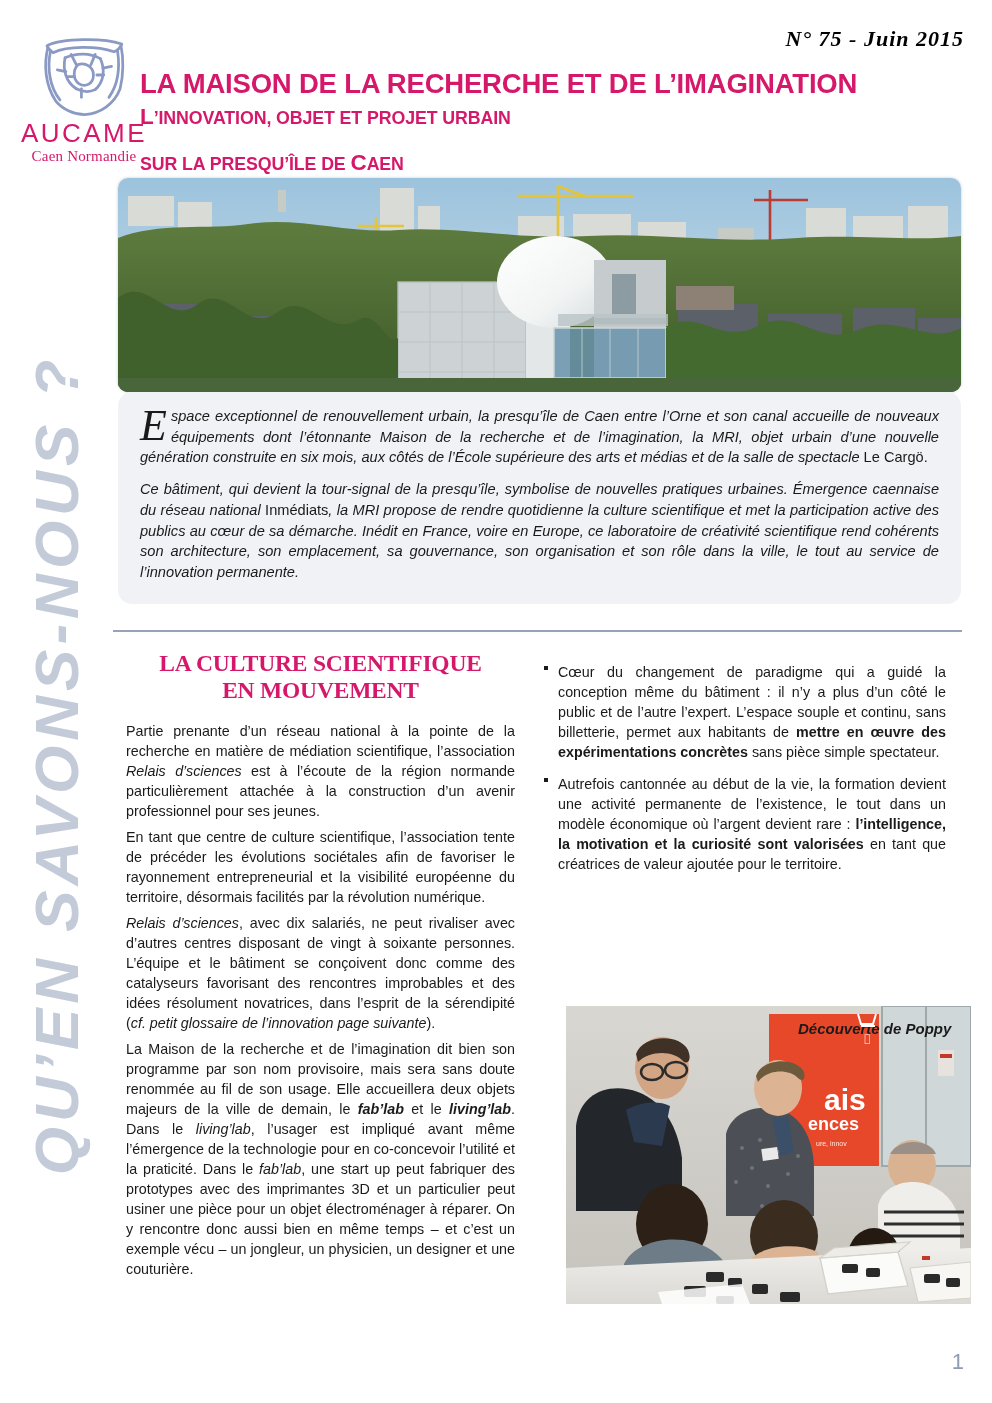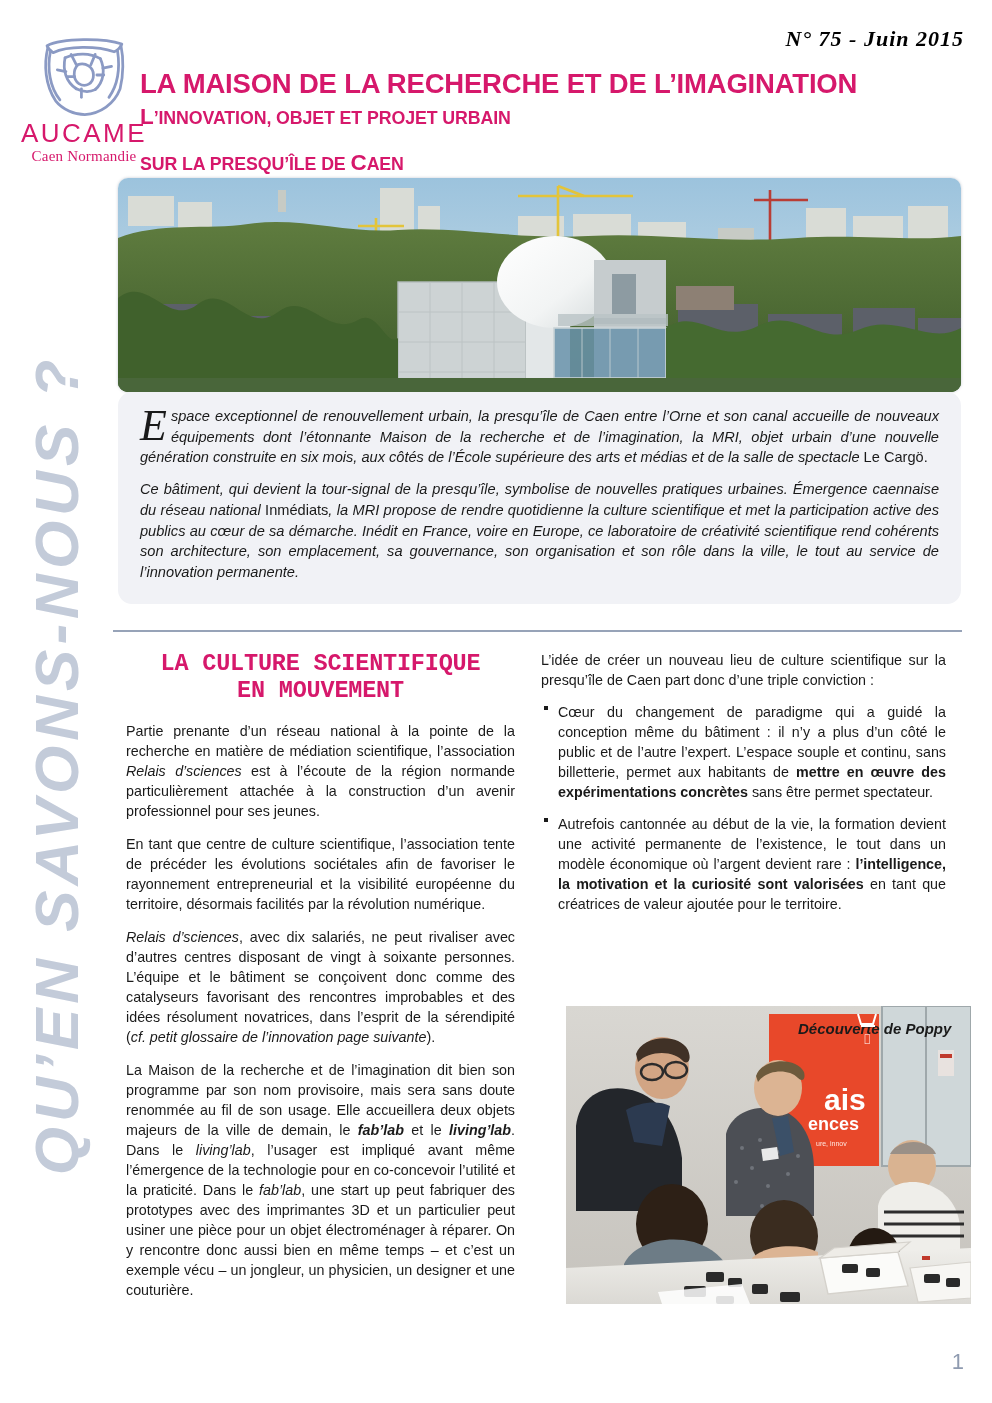--- a/index.html
+++ b/index.html
@@ -178,38 +178,38 @@
     width: 389px;
   }
   .col-right {
     position: absolute;
     left: 541px;
     top: 650px;
     width: 405px;
   }
 
   .sec-title {
-    font-family: Liberation Mono, monospace;
+    font-family: Liberation Serif, serif;
     font-weight: bold;
     font-size: 23.5px;
     color: #d6186b;
     text-align: center;
     line-height: 1.16;
     letter-spacing: -0.2px;
     margin-bottom: 16px;
   }
 
   .body-p {
     font-family: "Liberation Sans", sans-serif;
     font-size: 14.3px;
     line-height: 1.40;
     color: #1a1a1a;
     text-align: justify;
   }
-  .body-p + .body-p { margin-top: 13px; }
+  .body-p + .body-p { margin-top: 6px; }
 
   .bullets { margin-top: 12px; list-style: none; }
   .bullets li {
     position: relative;
     padding-left: 17px;
     font-family: "Liberation Sans", sans-serif;
     font-size: 14.3px;
     line-height: 1.40;
     color: #1a1a1a;
     text-align: justify;
@@ -404,24 +404,23 @@
     <p class="body-p"><span>Partie prenante d’un réseau national à la pointe de la recherche en matière de médiation scientifique, l’association </span><em class="it">Relais d’sciences</em><span> est à l’écoute de la région normande particulièrement attachée à la construction d’un avenir professionnel pour ses jeunes.</span></p>
 
     <p class="body-p">En tant que centre de culture scientifique, l’association tente de précéder les évolutions sociétales afin de favoriser le rayonnement entrepreneurial et la visibilité européenne du territoire, désormais facilités par la révolution numérique.</p>
 
     <p class="body-p"><em class="it">Relais d’sciences</em><span>, avec dix salariés, ne peut rivaliser avec d’autres centres disposant de vingt à soixante personnes. L’équipe et le bâtiment se conçoivent donc comme des catalyseurs favorisant des rencontres improbables et des idées résolument novatrices, dans l’esprit de la sérendipité (</span><em class="it">cf. petit glossaire de l’innovation page suivante</em><span>).</span></p>
 
     <p class="body-p"><span>La Maison de la recherche et de l’imagination dit bien son programme par son nom provisoire, mais sera sans doute renommée au fil de son usage. Elle accueillera deux objets majeurs de la ville de demain, le </span><strong class="bdi">fab’lab</strong><span> et le </span><strong class="bdi">living’lab</strong><span>. Dans le </span><em class="it">living’lab</em><span>, l’usager est impliqué avant même l’émergence de la technologie pour en co-concevoir l’utilité et la praticité. Dans le </span><em class="it">fab’lab</em><span>, une start up peut fabriquer des prototypes avec des imprimantes 3D et un particulier peut usiner une pièce pour un objet électroménager à réparer. On y rencontre donc aussi bien en même temps – et c’est un exemple vécu –  un jongleur, un physicien, un designer et une couturière.</span></p>
   </div>
 
   <div class="col-right">
-    <p class="body-p">L’idée de créer un nouveau lieu de culture scientifique sur la presqu’île de Caen part donc d’une triple conviction :</p>
 
     <ul class="bullets">
-      <li><span class="bdot"></span><span>Cœur du changement de paradigme qui a guidé la conception même du bâtiment : il n’y a plus d’un côté le public et de l’autre l’expert.  L’espace souple et continu, sans billetterie, permet aux habitants de </span><strong class="bd">mettre en œuvre des expérimentations concrètes</strong><span> sans être permet spectateur.</span></li>
+      <li><span class="bdot"></span><span>Cœur du changement de paradigme qui a guidé la conception même du bâtiment : il n’y a plus d’un côté le public et de l’autre l’expert.  L’espace souple et continu, sans billetterie, permet aux habitants de </span><strong class="bd">mettre en œuvre des expérimentations concrètes</strong><span> sans pièce simple spectateur.</span></li>
       <li><span class="bdot"></span><span>Autrefois cantonnée au début de la vie, la formation devient une activité permanente de l’existence, le tout dans un modèle économique où l’argent devient rare : </span><strong class="bd">l’intelligence, la motivation et la curiosité sont valorisées</strong><span> en tant que créatrices de valeur ajoutée pour le territoire.</span></li>
     </ul>
   </div>
 
   <div class="photo2">
     <svg viewBox="0 0 405 298" preserveAspectRatio="none">
       <defs>
         <linearGradient id="wall" x1="0" y1="0" x2="0" y2="1">
           <stop offset="0%" stop-color="#d9d7d2"></stop>
           <stop offset="100%" stop-color="#c6c3bd"></stop>

